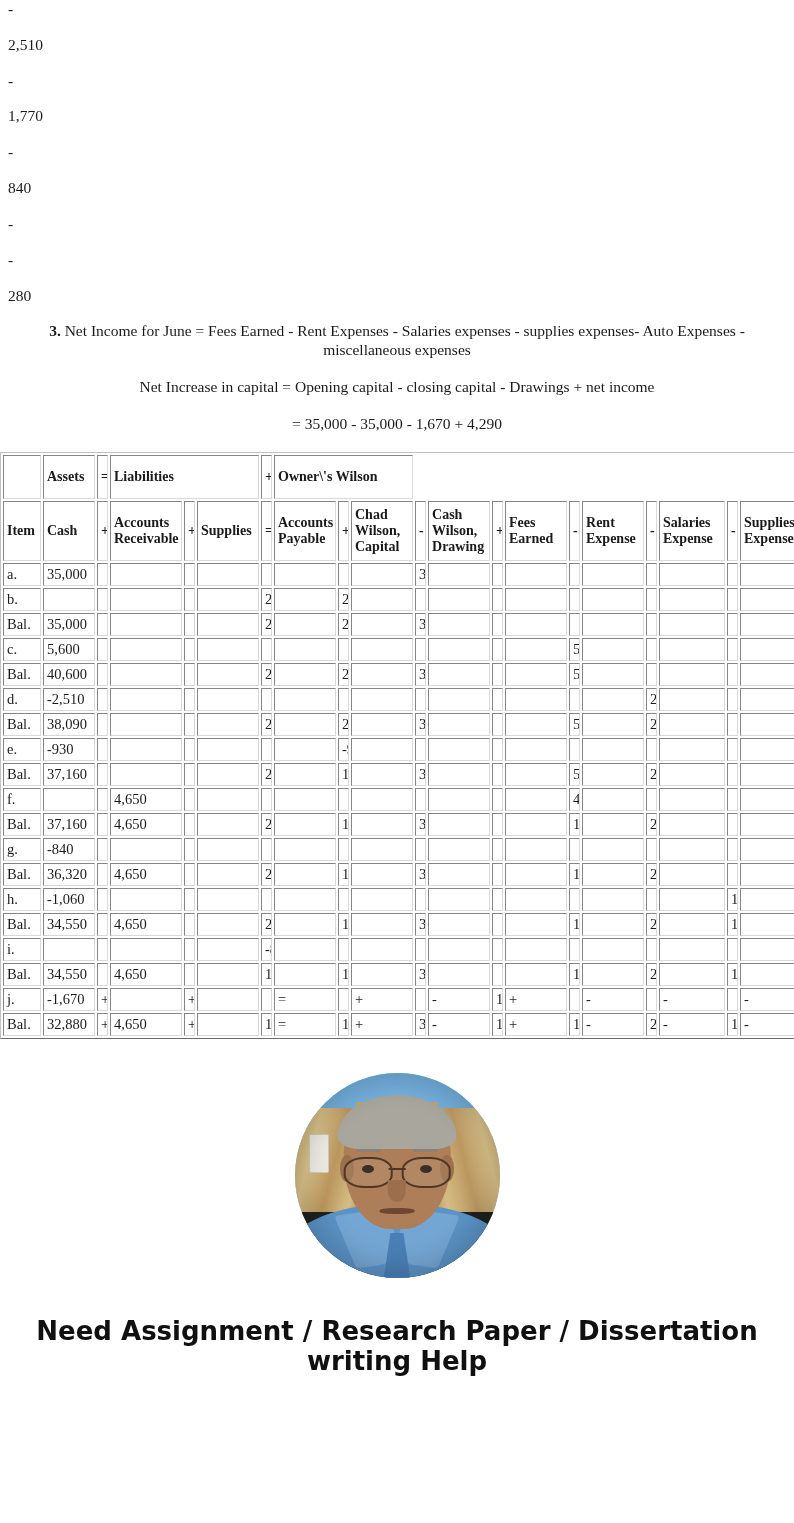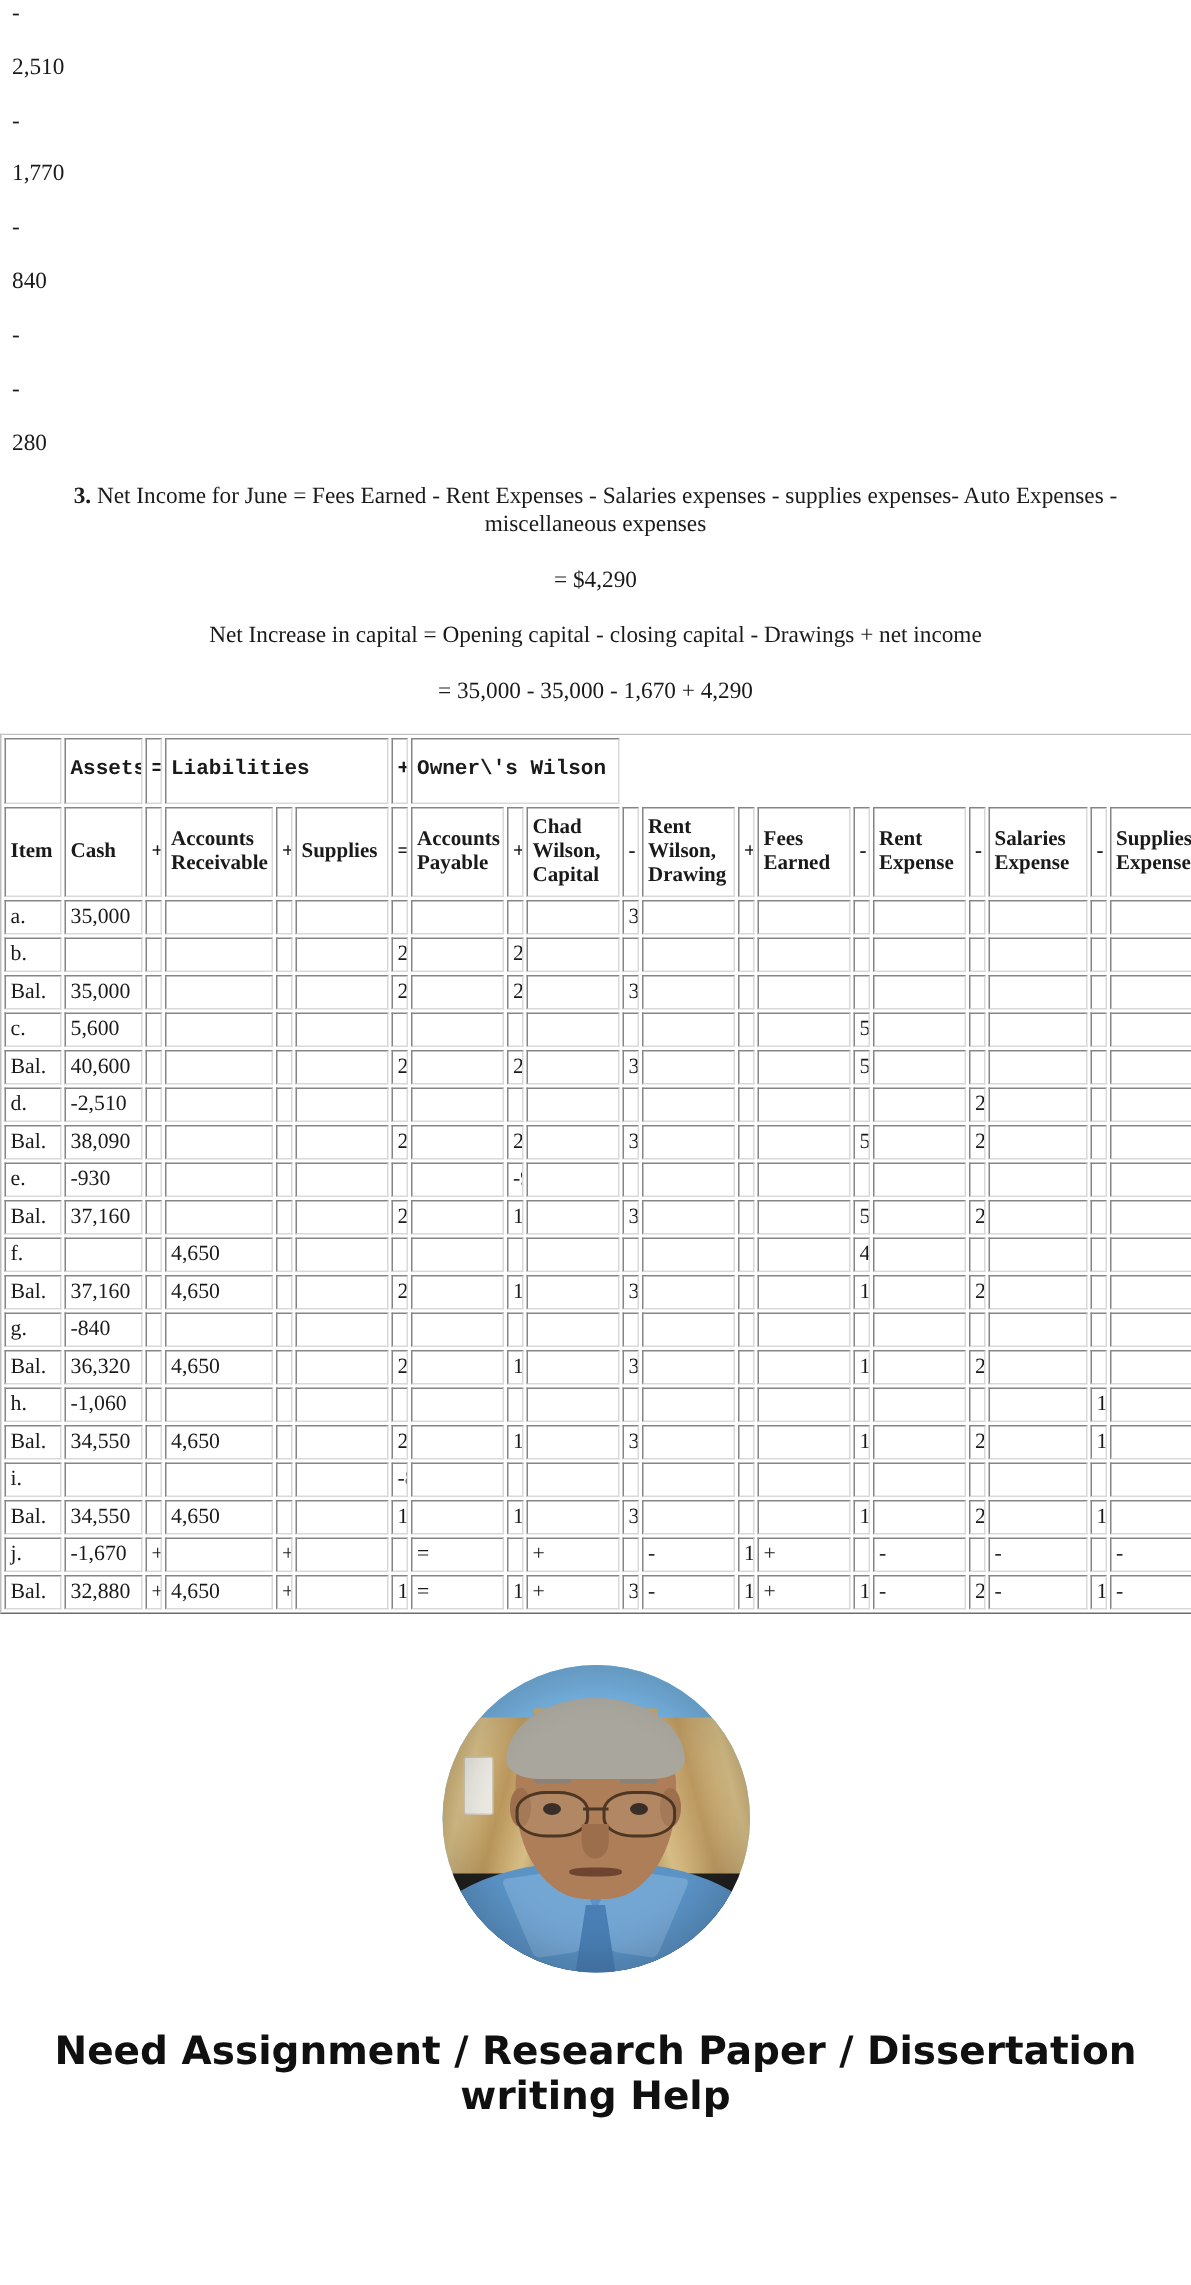--- a/index.html
+++ b/index.html
@@ -62,21 +62,21 @@
     vertical-align: middle;
     text-align: left;
     font-weight: normal;
     line-height: 1.12;
     overflow: hidden;
     white-space: normal;
   }
   table.worksheet thead th {
     font-weight: bold;
   }
-  tr.grp-row td, tr.grp-row th { height: 40px; font-family: Liberation Mono, monospace; }
+  tr.grp-row td, tr.grp-row th { height: 40px; }
   tr.head-row td, tr.head-row th { height: 56px; }
   tr.data-row td { height: 19px; font-size: 14.5px; }
 
   
   col.c-item { width: 38px; }
   col.c-num  { width: 52px; }
   col.c-op   { width: 11px; }
   col.c-wide { width: 72px; }
   col.c-mid  { width: 62px; }
   col.c-sup  { width: 66px; }
@@ -230,21 +230,20 @@
   <p class="frag-line">1,770</p>
   <p class="frag-line">-</p>
   <p class="frag-line">840</p>
   <p class="frag-line">-</p>
   <p class="frag-line">-</p>
   <p class="frag-line">280</p>
 </div>
 
 <div class="narrative">
   <p class="para"><span class="lead">3.</span><span> Net Income for June = Fees Earned - Rent Expenses - Salaries expenses - supplies expenses- Auto Expenses - miscellaneous expenses</span></p>
-  <p class="para"><span class="lead"></span><span>= $4,290</span></p>
   <p class="para"><span class="lead"></span><span>Net Increase in capital = Opening capital - closing capital - Drawings + net income</span></p>
   <p class="para"><span class="lead"></span><span>= 35,000 - 35,000 - 1,670 + 4,290</span></p>
 </div>
 
 <div class="table-wrap">
   <table class="worksheet">
     <colgroup>
       <col class="c-item">
         <col class="c-num">
         <col class="c-op">
@@ -282,21 +281,21 @@
         <th>Cash</th>
         <th class="op">+</th>
         <th>Accounts Receivable</th>
         <th class="op">+</th>
         <th>Supplies</th>
         <th class="op">=</th>
         <th>Accounts Payable</th>
         <th class="op">+</th>
         <th>Chad Wilson, Capital</th>
         <th class="op">-</th>
-        <th>Rent Wilson, Drawing</th>
+        <th>Cash Wilson, Drawing</th>
         <th class="op">+</th>
         <th>Fees Earned</th>
         <th class="op">-</th>
         <th>Rent Expense</th>
         <th class="op">-</th>
         <th>Salaries Expense</th>
         <th class="op">-</th>
         <th>Supplies Expense</th>
 
       </tr>

